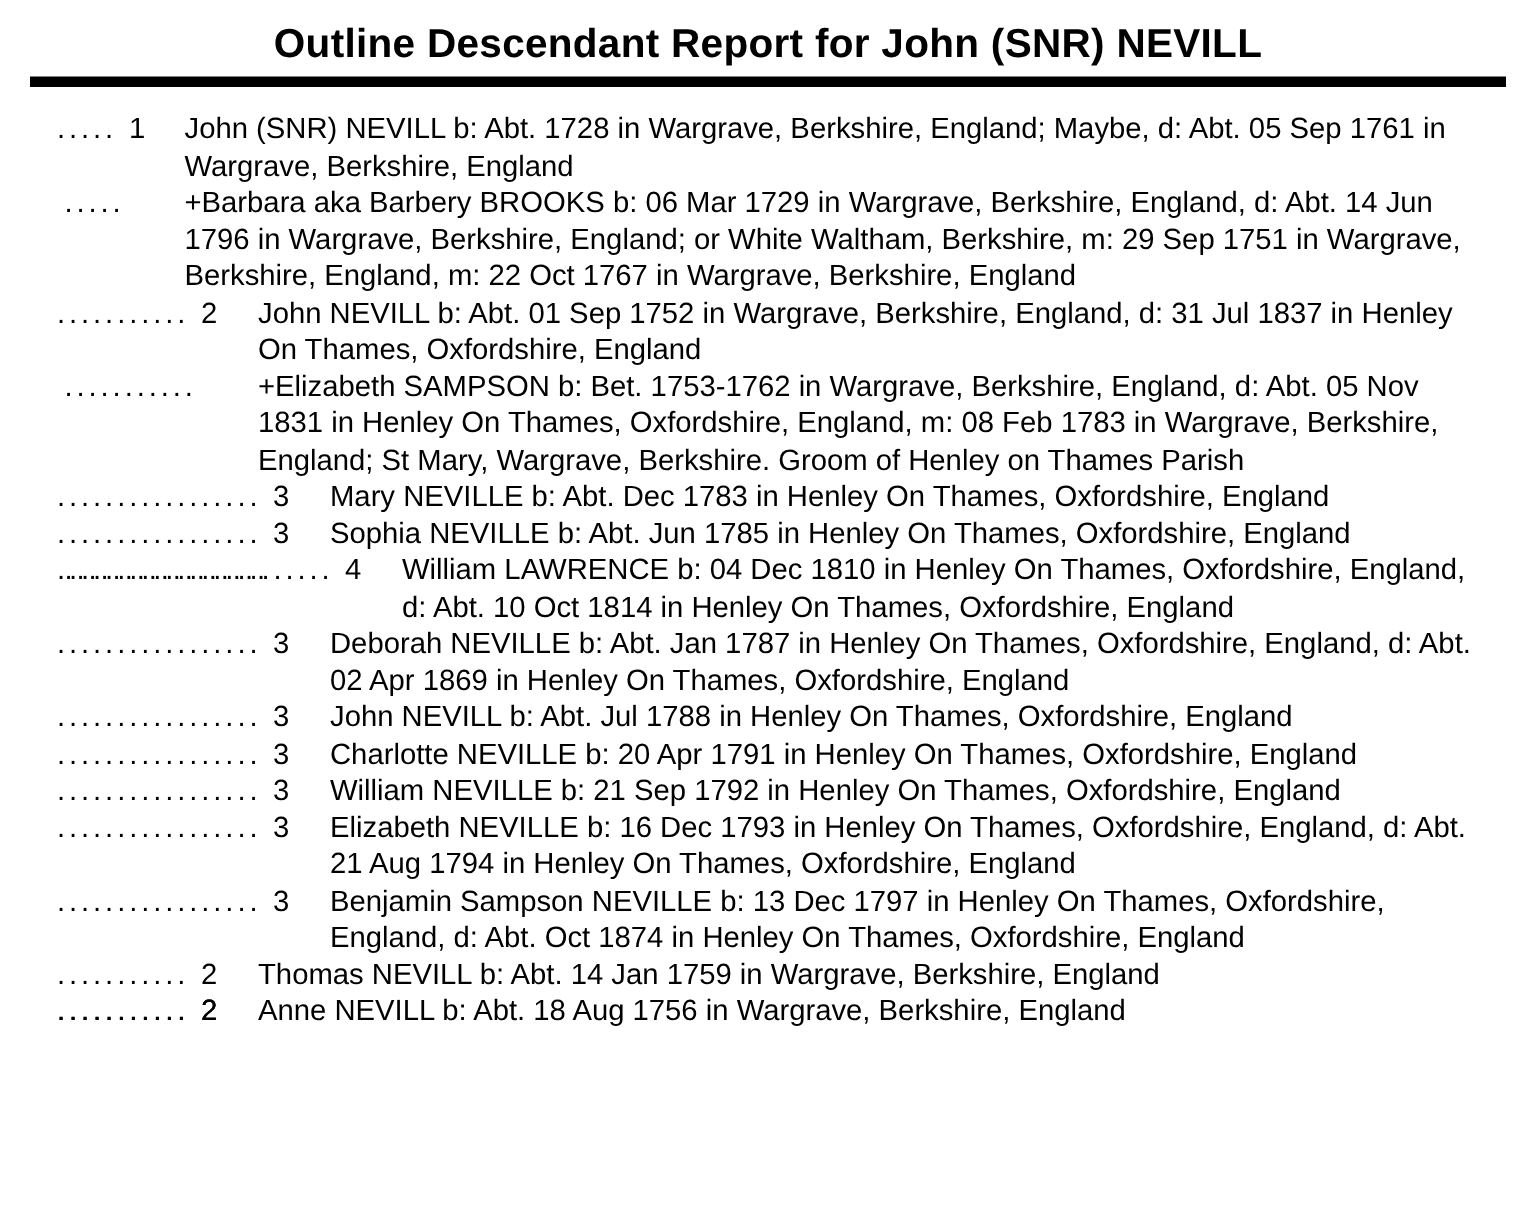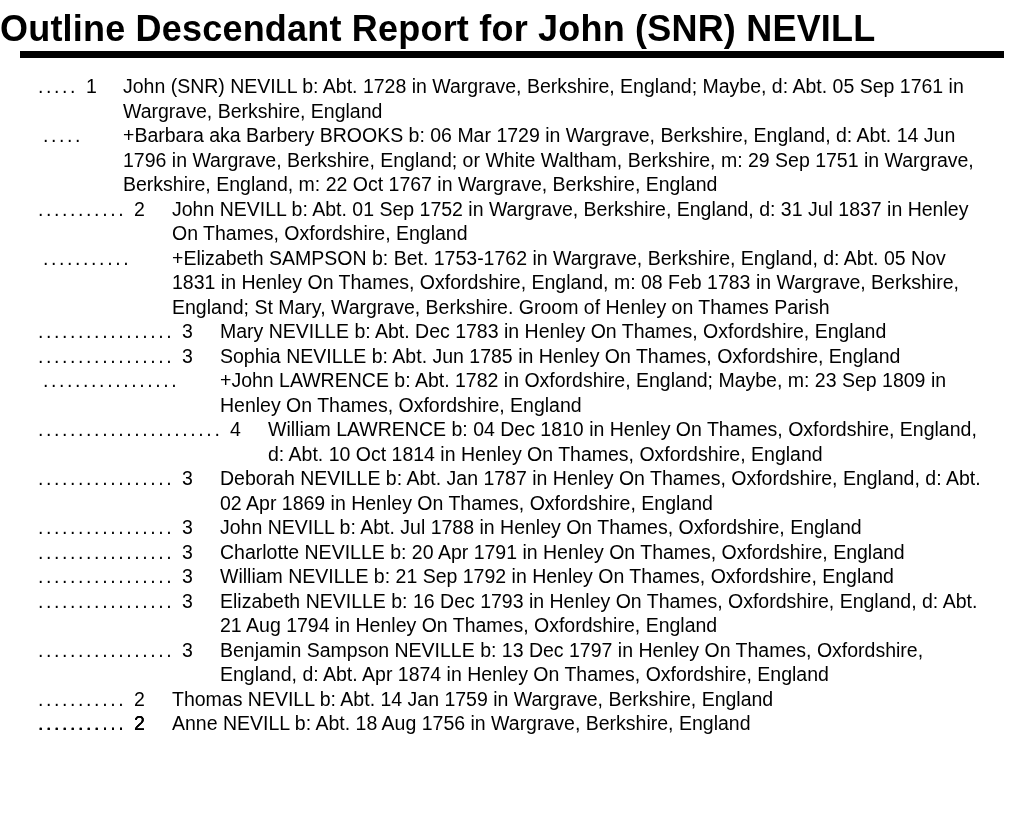--- a/index.html
+++ b/index.html
@@ -10,22 +10,22 @@
   body {
     width: 1024px;
     height: 820px;
     overflow: hidden;
     font-family: "Liberation Sans", sans-serif;
     color: #000000;
   }
   .page-title {
     margin: 0;
     padding-top: 13px;
-    text-align: left;
-    font-size: 36px;
+    text-align: center;
+    font-size: 27px;
     font-weight: bold;
     line-height: 32px;
     letter-spacing: 0.2px;
   }
   .title-rule {
     height: 7px;
     background: #000000;
     margin: 6px 20px 0 20px;
   }
   .entries {
@@ -68,25 +68,25 @@
 
 <div class="title-rule"></div>
 
 <div class="entries" id="entries">
     <div class="entry lvl1"><span class="leader">.....</span><span class="gen">1</span><span>John (SNR) NEVILL b: Abt. 1728 in Wargrave, Berkshire, England; Maybe, d: Abt. 05 Sep 1761 in Wargrave, Berkshire, England</span></div>
     <div class="entry lvl1 spouse"><span class="leader">.....</span><span>+Barbara aka Barbery BROOKS b: 06 Mar 1729 in Wargrave, Berkshire, England, d: Abt. 14 Jun 1796 in Wargrave, Berkshire, England; or White Waltham, Berkshire, m: 29 Sep 1751 in Wargrave, Berkshire, England, m: 22 Oct 1767 in Wargrave, Berkshire, England</span></div>
     <div class="entry lvl2"><span class="leader">...........</span><span class="gen">2</span><span>John NEVILL b: Abt. 01 Sep 1752 in Wargrave, Berkshire, England, d: 31 Jul 1837 in Henley On Thames, Oxfordshire, England</span></div>
     <div class="entry lvl2 spouse"><span class="leader">...........</span><span>+Elizabeth SAMPSON b: Bet. 1753-1762 in Wargrave, Berkshire, England, d: Abt. 05 Nov 1831 in Henley On Thames, Oxfordshire, England, m: 08 Feb 1783 in Wargrave, Berkshire, England; St Mary, Wargrave, Berkshire. Groom of Henley on Thames Parish</span></div>
     <div class="entry lvl3"><span class="leader">.................</span><span class="gen">3</span><span>Mary NEVILLE b: Abt. Dec 1783 in Henley On Thames, Oxfordshire, England</span></div>
     <div class="entry lvl3"><span class="leader">.................</span><span class="gen">3</span><span>Sophia NEVILLE b: Abt. Jun 1785 in Henley On Thames, Oxfordshire, England</span></div>
-    <div class="entry lvl3 spouse"><span class="leader">.................</span><span>+John LAWRENCE b: Abt. 1782 in Oxfordshire, England; Maybe, m: 23 Sep 1809 in Henley On Thames, Oxfordshire, England</span></div>
+    <div class="entry lvl3 spouse"><span class="leader">.................</span></div>
     <div class="entry lvl4"><span class="leader">.......................</span><span class="gen">4</span><span>William LAWRENCE b: 04 Dec 1810 in Henley On Thames, Oxfordshire, England, d: Abt. 10 Oct 1814 in Henley On Thames, Oxfordshire, England</span></div>
     <div class="entry lvl3"><span class="leader">.................</span><span class="gen">3</span><span>Deborah NEVILLE b: Abt. Jan 1787 in Henley On Thames, Oxfordshire, England, d: Abt. 02 Apr 1869 in Henley On Thames, Oxfordshire, England</span></div>
     <div class="entry lvl3"><span class="leader">.................</span><span class="gen">3</span><span>John NEVILL b: Abt. Jul 1788 in Henley On Thames, Oxfordshire, England</span></div>
     <div class="entry lvl3"><span class="leader">.................</span><span class="gen">3</span><span>Charlotte NEVILLE b: 20 Apr 1791 in Henley On Thames, Oxfordshire, England</span></div>
     <div class="entry lvl3"><span class="leader">.................</span><span class="gen">3</span><span>William NEVILLE b: 21 Sep 1792 in Henley On Thames, Oxfordshire, England</span></div>
     <div class="entry lvl3"><span class="leader">.................</span><span class="gen">3</span><span>Elizabeth NEVILLE b: 16 Dec 1793 in Henley On Thames, Oxfordshire, England, d: Abt. 21 Aug 1794 in Henley On Thames, Oxfordshire, England</span></div>
-    <div class="entry lvl3"><span class="leader">.................</span><span class="gen">3</span><span>Benjamin Sampson NEVILLE b: 13 Dec 1797 in Henley On Thames, Oxfordshire, England, d: Abt. Apr 1874 in Henley On Thames, Oxfordshire, England</span></div>
+    <div class="entry lvl3"><span class="leader">.................</span><span class="gen">3</span><span>Benjamin Sampson NEVILLE b: 13 Dec 1797 in Henley On Thames, Oxfordshire, England, d: Abt. Oct 1874 in Henley On Thames, Oxfordshire, England</span></div>
     <div class="entry lvl2"><span class="leader">...........</span><span class="gen">2</span><span>Thomas NEVILL b: Abt. 14 Jan 1759 in Wargrave, Berkshire, England</span></div>
     <div class="entry lvl2"><span class="leader">...........</span><span class="gen">2</span></div>
     <div class="entry lvl2"><span class="leader">...........</span><span class="gen">2</span></div>
     <div class="entry lvl2"><span class="leader">...........</span><span class="gen">2</span><span>Anne NEVILL b: Abt. 18 Aug 1756 in Wargrave, Berkshire, England</span></div>
   </div>
 
 </body></html>

